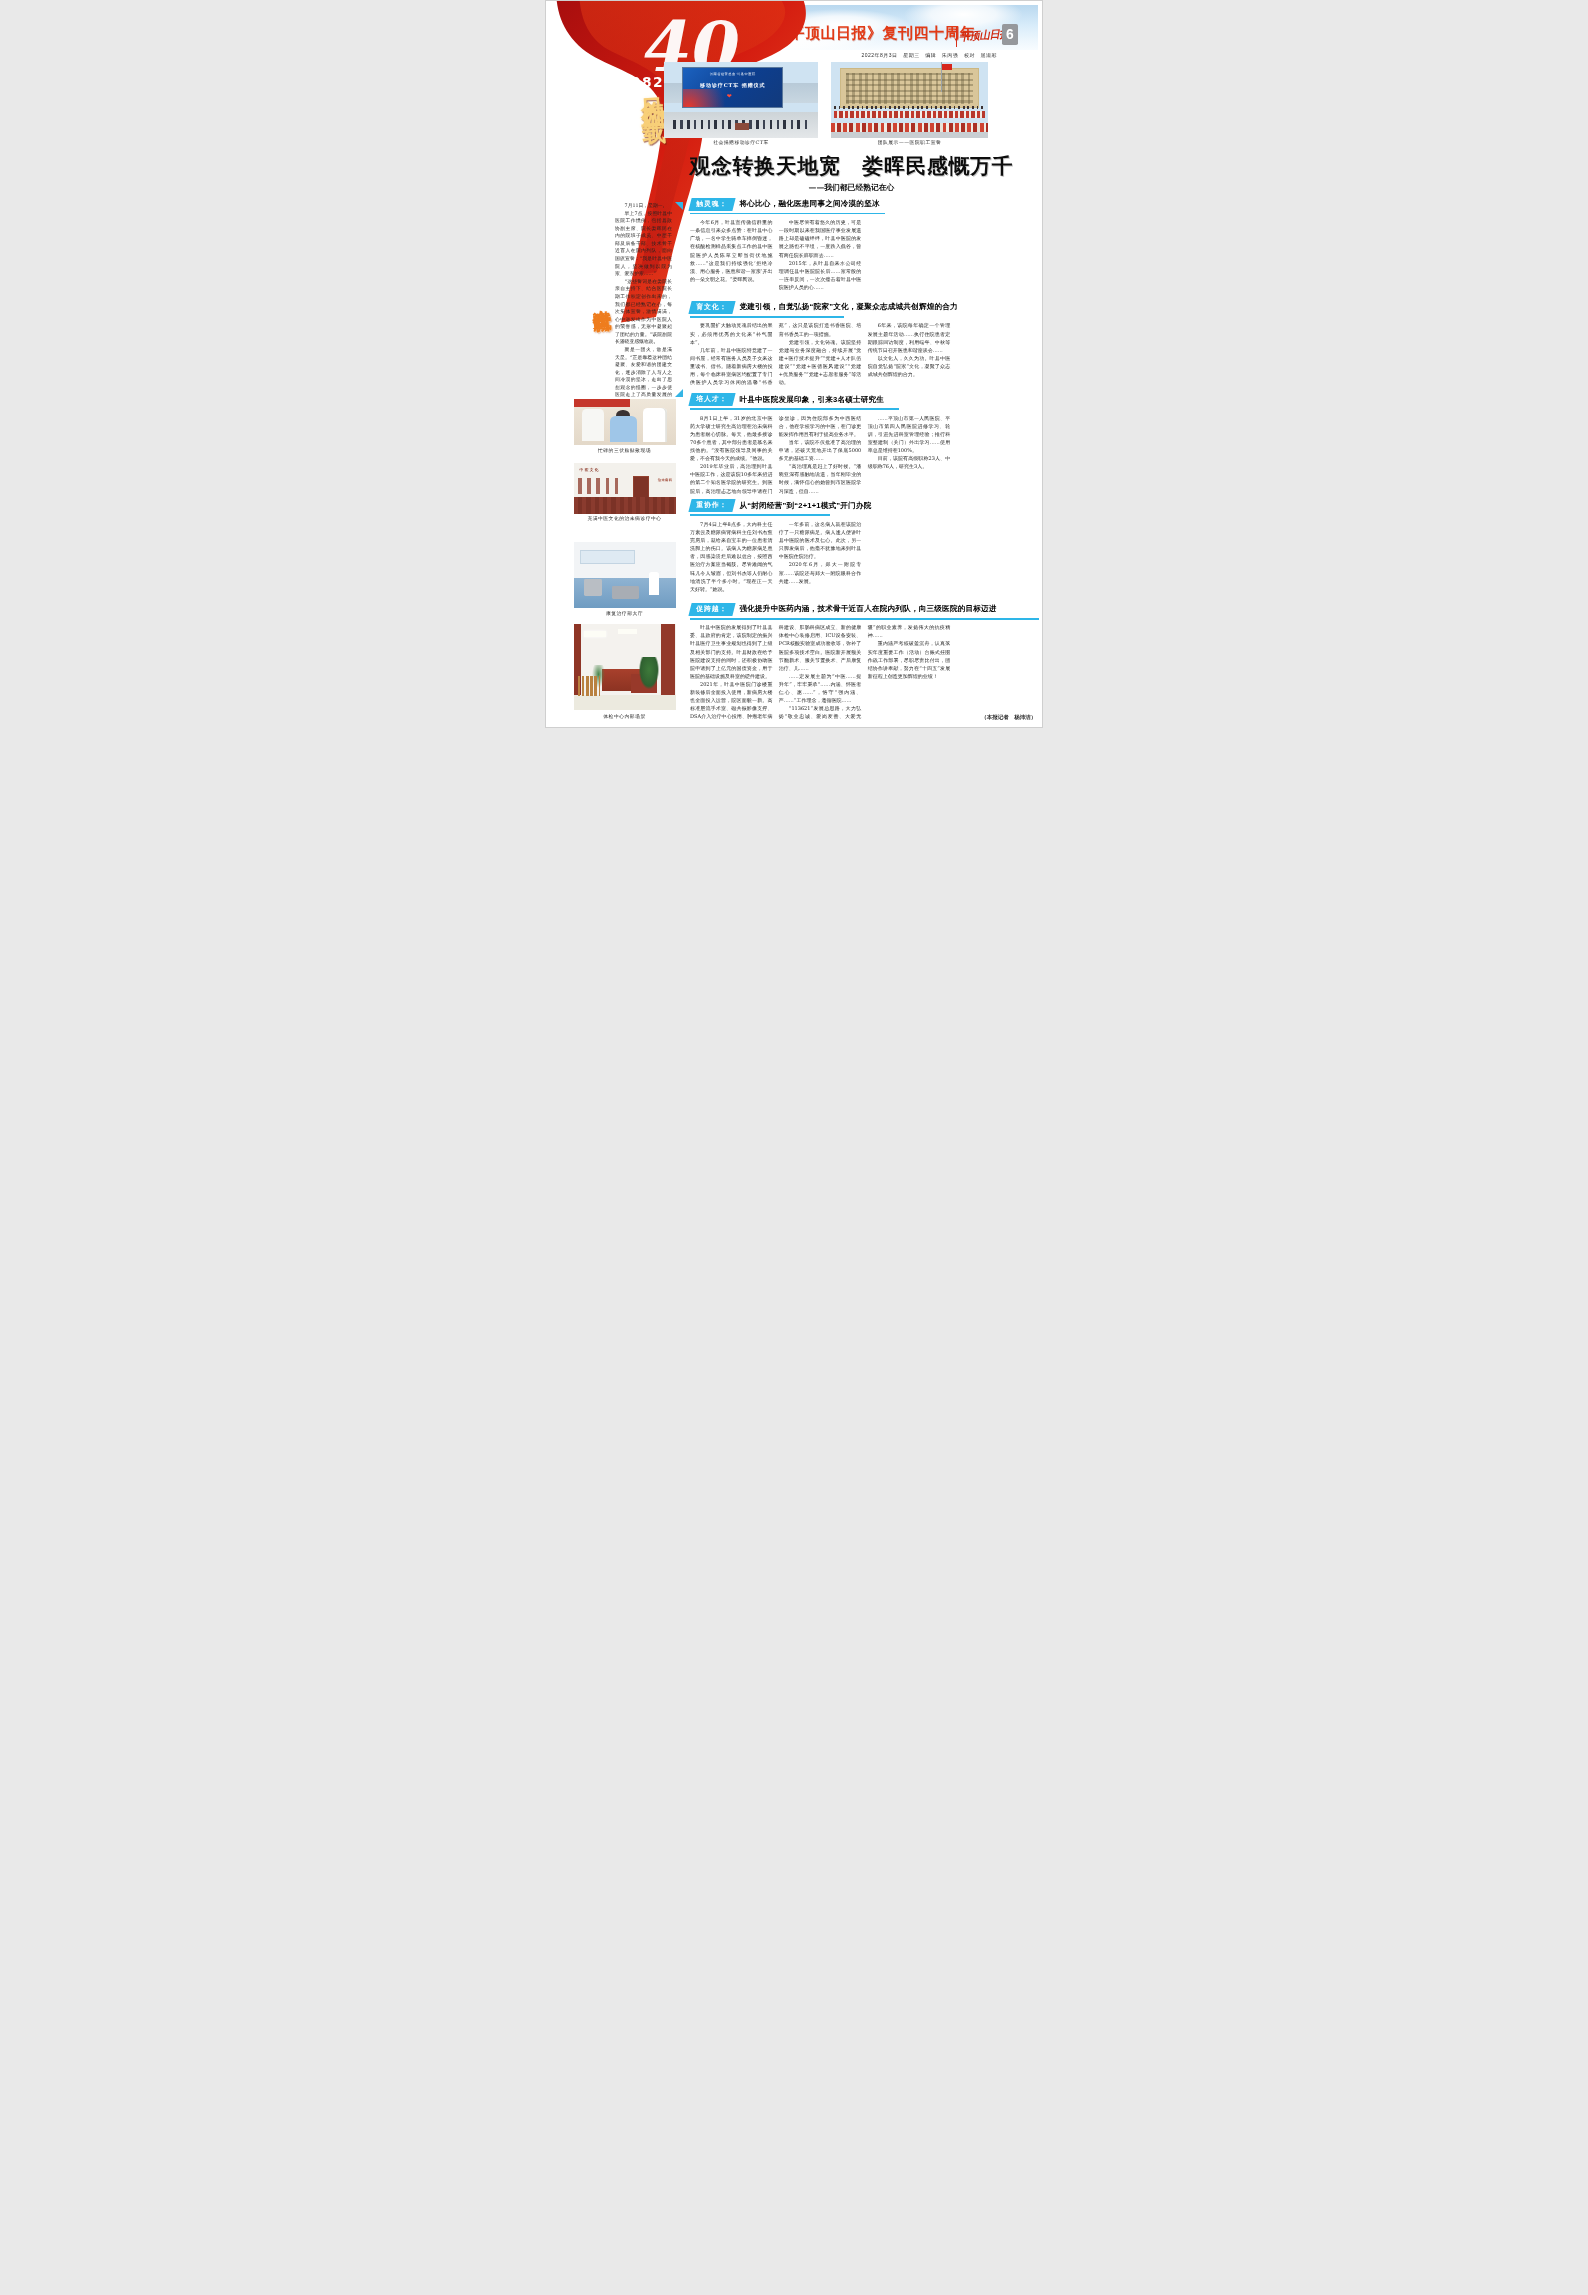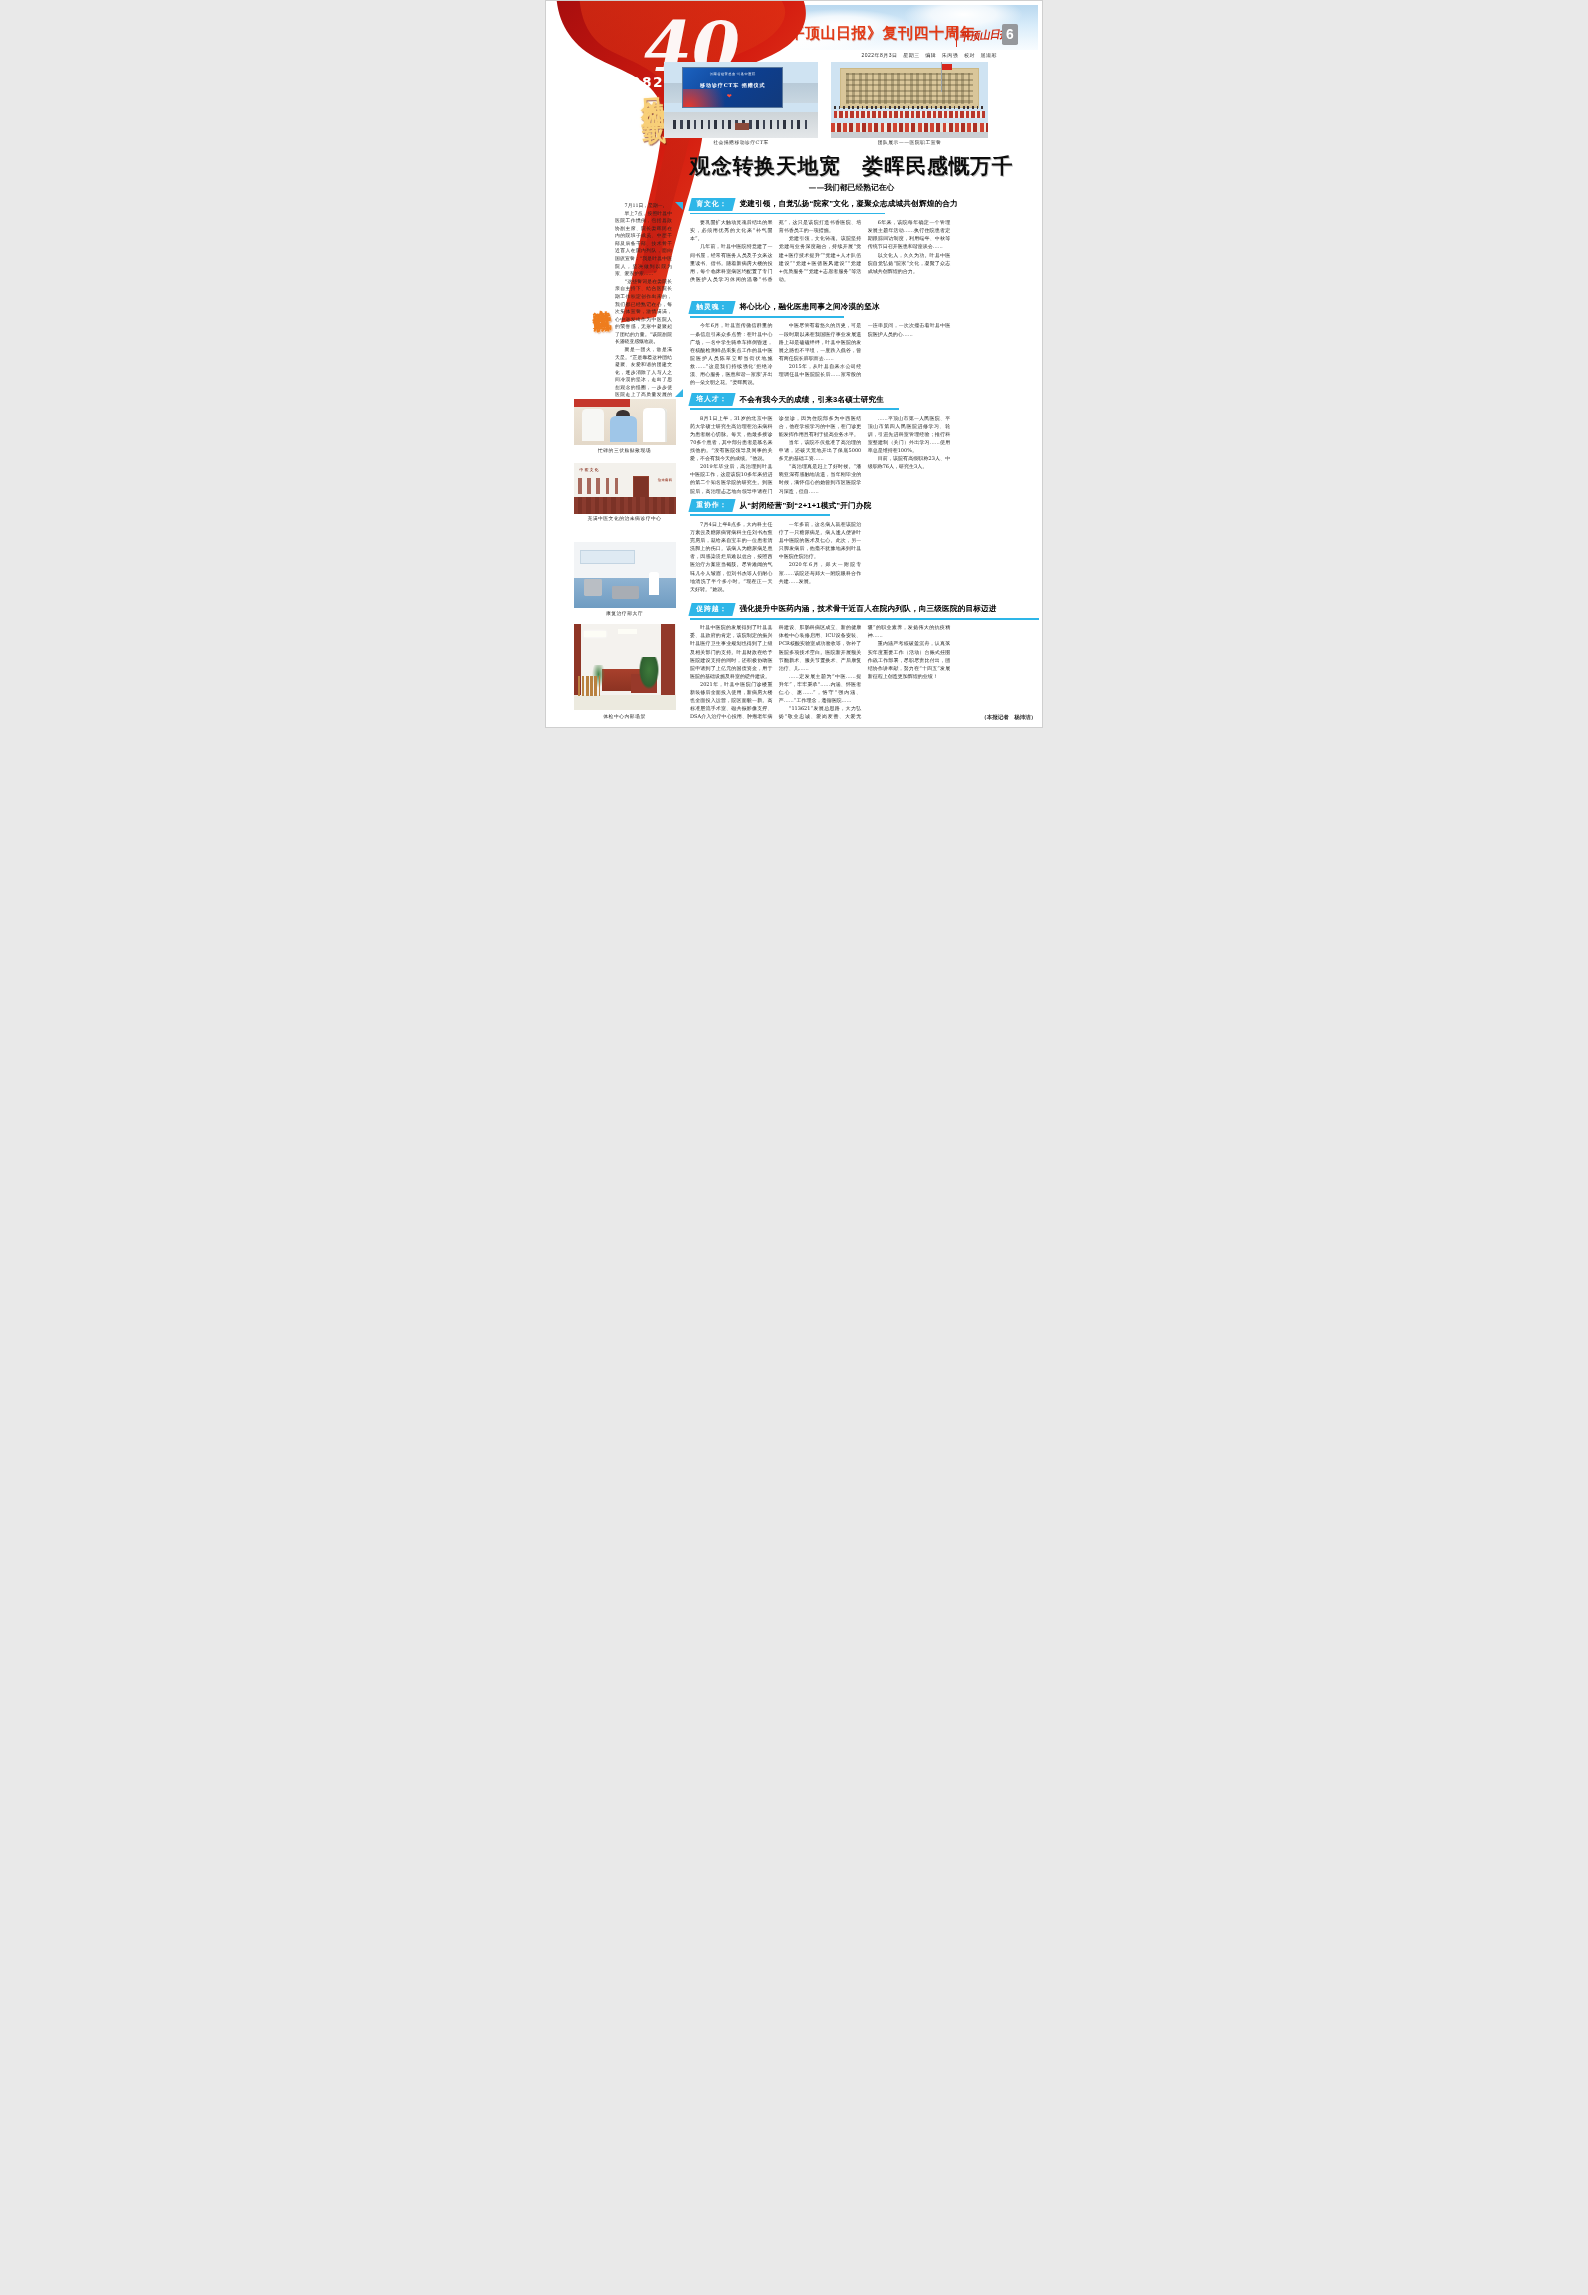--- a/index.html
+++ b/index.html
@@ -289,48 +289,48 @@
     <div class="d-plant1"></div>
     <div class="d-plant2"></div>
     <div class="d-floor"></div>
     <div class="d-seats"></div>
   </div>
   <div class="scap scD">体检中心内部场景</div>
 
   <div class="main">
       <div class="sec">
         <div class="sec-head">
+          <span class="badge"><span>触灵魂：</span></span>
+          <span class="sec-title">将心比心，融化医患同事之间冷漠的坚冰</span>
+        </div>
+        <div class="rule"></div>
+        <div class="sec-body">
+          <p>今年6月，叶县宣传微信群里的一条信息引来众多点赞：在叶县中心广场，一名中学生骑单车摔倒昏迷，在核酸检测样品采集点工作的县中医院医护人员陈草立即当街伏地施救……“这是我们持续强化‘拒绝冷漠、用心服务，医患和谐一家亲’开出的一朵文明之花。”娄晖民说。</p>
+          <p>中医尽管有着悠久的历史，可是一段时期以来在我国医疗事业发展道路上却是磕磕绊绊，叶县中医院的发展之路也不平坦，一度跌入低谷，曾有两任院长辞职而去……</p>
+          <p>2015年，从叶县自来水公司经理调任县中医院院长后……家常般的一连串反问，一次次撞击着叶县中医院医护人员的心……</p>
+        </div>
+      </div>
+      <div class="sec">
+        <div class="sec-head">
           <span class="badge"><span>育文化：</span></span>
           <span class="sec-title">党建引领，自觉弘扬“院家”文化，凝聚众志成城共创辉煌的合力</span>
         </div>
         <div class="rule"></div>
         <div class="sec-body">
           <p>要巩固扩大触动灵魂后结出的果实，必须用优秀的文化来“补气固本”。</p>
           <p>几年前，叶县中医院特意建了一间书屋，经常有医务人员及子女来这里读书、借书。随着新病房大楼的投用，每个临床科室病区均配置了专门供医护人员学习休闲的温馨“书香苑”，这只是该院打造书香医院、培育书香员工的一项措施。</p>
           <p>党建引领，文化铸魂。该院坚持党建与业务深度融合，持续开展“党建+医疗技术提升”“党建+人才队伍建设”“党建+医德医风建设”“党建+优质服务”“党建+志愿者服务”等活动。</p>
           <p>6年来，该院每年确定一个管理发展主题年活动……执行住院患者定期跟踪回访制度，利用端午、中秋等传统节日召开医患和谐座谈会……</p>
           <p>以文化人，久久为功。叶县中医院自觉弘扬“院家”文化，凝聚了众志成城共创辉煌的合力。</p>
         </div>
       </div>
       <div class="sec">
         <div class="sec-head">
-          <span class="badge"><span>触灵魂：</span></span>
-          <span class="sec-title">将心比心，融化医患同事之间冷漠的坚冰</span>
-        </div>
-        <div class="rule"></div>
-        <div class="sec-body">
-          <p>今年6月，叶县宣传微信群里的一条信息引来众多点赞：在叶县中心广场，一名中学生骑单车摔倒昏迷，在核酸检测样品采集点工作的县中医院医护人员陈草立即当街伏地施救……“这是我们持续强化‘拒绝冷漠、用心服务，医患和谐一家亲’开出的一朵文明之花。”娄晖民说。</p>
-          <p>中医尽管有着悠久的历史，可是一段时期以来在我国医疗事业发展道路上却是磕磕绊绊，叶县中医院的发展之路也不平坦，一度跌入低谷，曾有两任院长辞职而去……</p>
-          <p>2015年，从叶县自来水公司经理调任县中医院院长后……家常般的一连串反问，一次次撞击着叶县中医院医护人员的心……</p>
-        </div>
-      </div>
-      <div class="sec">
-        <div class="sec-head">
           <span class="badge"><span>培人才：</span></span>
-          <span class="sec-title">不会有我今天的成绩，引来3名硕士研究生</span>
+          <span class="sec-title">叶县中医院发展印象，引来3名硕士研究生</span>
         </div>
         <div class="rule"></div>
         <div class="sec-body">
           <p>8月1日上午，31岁的北京中医药大学硕士研究生高治理在治未病科为患者耐心切脉。每天，他最多接诊70多个患者，其中部分患者是慕名来找他的。“没有医院领导及同事的关爱，不会有我今天的成绩。”他说。</p>
           <p>2019年毕业后，高治理到叶县中医院工作，这是该院10多年来招进的第二个知名医学院的研究生。到医院后，高治理忐忑地向领导申请在门诊坐诊，因为住院部多为中西医结合，他在学校学习的中医，在门诊更能发挥作用且有利于提高业务水平。</p>
           <p>当年，该院不仅批准了高治理的申请，还破天荒地开出了保底5000多元的基础工资……</p>
           <p>“高治理真是赶上了好时候。”潘晓亚深有感触地说道，当年刚毕业的时候，满怀信心的她曾到市区医院学习深造，但自……</p>
           <p>……平顶山市第一人民医院、平顶山市第四人民医院进修学习、轮训，引进先进科室管理经验；推行科室整建制（关门）外出学习……使用率总是维持在100%。</p>
           <p>目前，该院有高级职称23人、中级职称76人，研究生3人。</p>
         </div>

